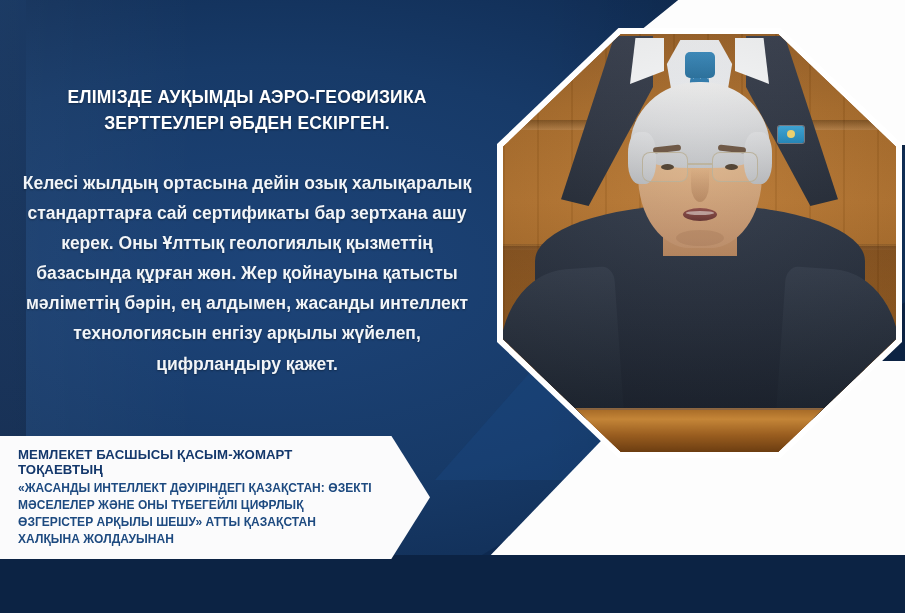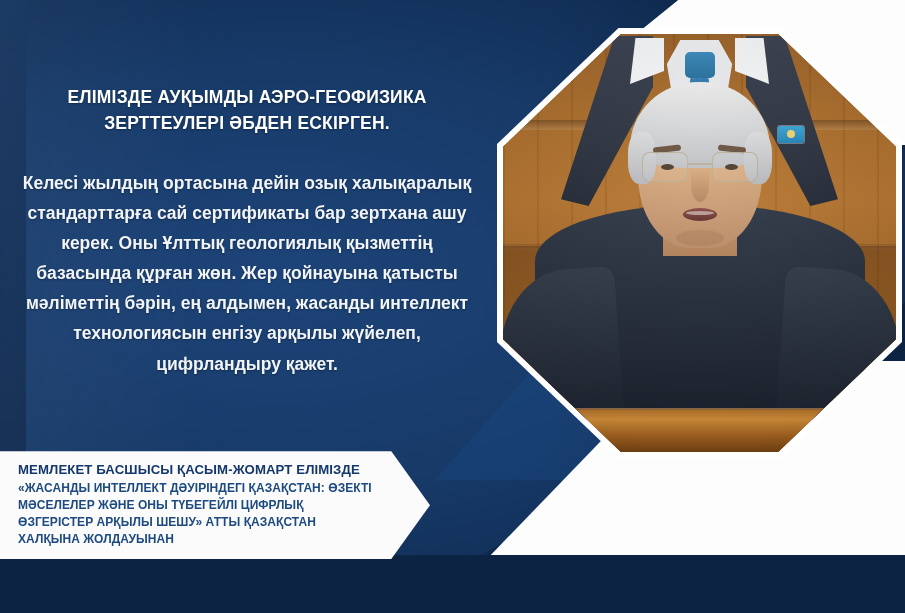--- a/index.html
+++ b/index.html
@@ -378,17 +378,17 @@
         <div class="photo-shade"></div>
       </div>
     </div>
   </div>
 
   <div class="headline">ЕЛІМІЗДЕ АУҚЫМДЫ АЭРО-ГЕОФИЗИКА ЗЕРТТЕУЛЕРІ ӘБДЕН ЕСКІРГЕН.</div>
 
   <div class="bodytext">Келесі жылдың ортасына дейін озық халықаралық стандарттарға сай сертификаты бар зертхана ашу керек. Оны Ұлттық геологиялық қызметтің базасында құрған жөн. Жер қойнауына қатысты мәліметтің бәрін, ең алдымен, жасанды интеллект технологиясын енгізу арқылы жүйелеп, цифрландыру қажет.</div>
 
   <div class="caption">
-    <div class="cap-title">МЕМЛЕКЕТ БАСШЫСЫ ҚАСЫМ-ЖОМАРТ ЕЛІМІЗДЕ</div>
+    <div class="cap-title">МЕМЛЕКЕТ БАСШЫСЫ ҚАСЫМ-ЖОМАРТ ТОҚАЕВТЫҢ</div>
     <div class="cap-sub">«ЖАСАНДЫ ИНТЕЛЛЕКТ ДӘУІРІНДЕГІ ҚАЗАҚСТАН: ӨЗЕКТІ МӘСЕЛЕЛЕР ЖӘНЕ ОНЫ ТҮБЕГЕЙЛІ ЦИФРЛЫҚ ӨЗГЕРІСТЕР АРҚЫЛЫ ШЕШУ» АТТЫ ҚАЗАҚСТАН ХАЛҚЫНА ЖОЛДАУЫНАН</div>
   </div>
 
 </div>
 
 </body></html>

